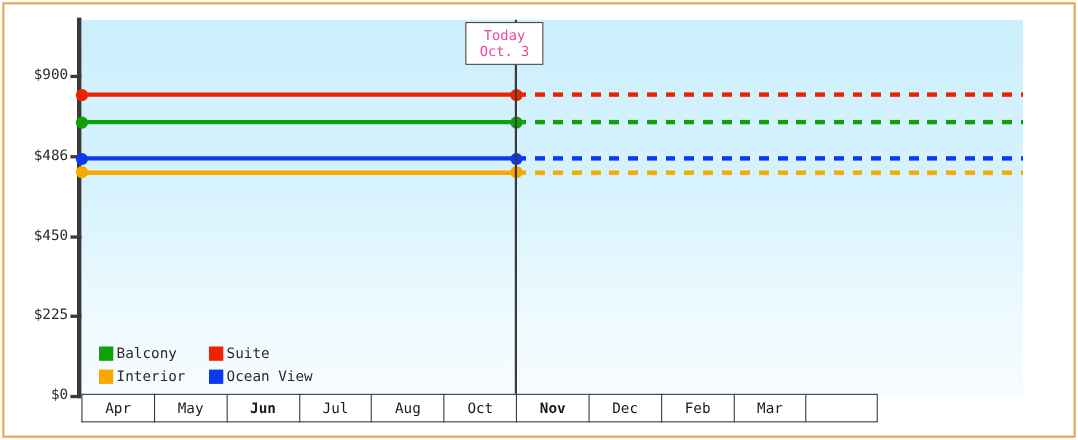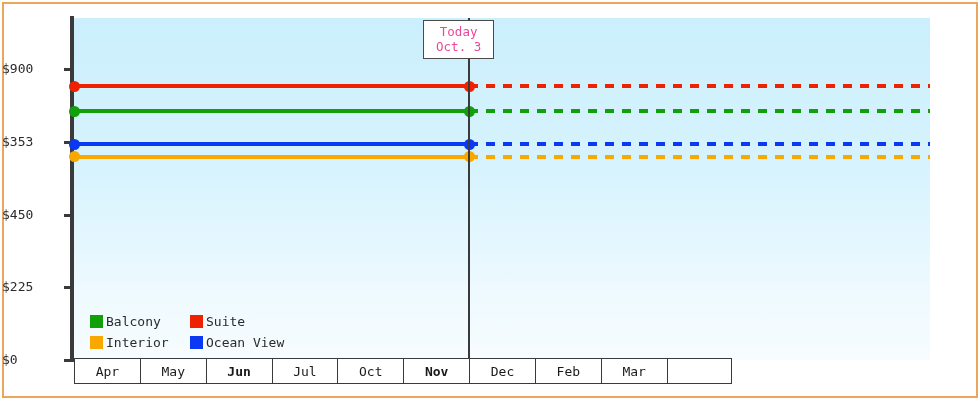--- a/index.html
+++ b/index.html
@@ -50,20 +50,21 @@
     position: absolute;
     left: 64px;
     width: 10px;
     height: 3px;
     background: #3a3a3a;
   }
   .y-label {
     position: absolute;
     right: 0;
     width: 60px;
+    text-align: right;
     font-size: 13px;
     color: #2b2b2b;
     line-height: 1;
   }
   .y-label-wrap {
     position: absolute;
     left: 0;
     width: 62px;
     height: 14px;
   }
@@ -158,21 +159,21 @@
 
   <div id="y-axis-line"></div>
 
   <div id="y-ticks">
       <div class="y-tick" style="top: 68px;"></div>
       <div class="y-label-wrap" style="top: 62px;">
         <div class="y-label">$900</div>
       </div>
       <div class="y-tick" style="top: 140.75px;"></div>
       <div class="y-label-wrap" style="top: 134.75px;">
-        <div class="y-label">$353</div>
+        <div class="y-label">$486</div>
       </div>
       <div class="y-tick" style="top: 213.5px;"></div>
       <div class="y-label-wrap" style="top: 207.5px;">
         <div class="y-label">$450</div>
       </div>
       <div class="y-tick" style="top: 286.25px;"></div>
       <div class="y-label-wrap" style="top: 280.25px;">
         <div class="y-label">$225</div>
       </div>
       <div class="y-tick" style="top: 359px;"></div>
@@ -223,20 +224,21 @@
         <span class="legend-swatch" style="background: rgb(11, 56, 242);"></span>
         <span>Ocean View</span>
       </div>
     </div>
 
   <div id="x-axis" style="width: 856px;">
       <div class="month-cell" style="width: 65.8462px;">Apr</div>
       <div class="month-cell" style="width: 65.8462px;">May</div>
       <div class="month-cell" style="width: 65.8462px; font-weight: bold;">Jun</div>
       <div class="month-cell" style="width: 65.8462px;">Jul</div>
+      <div class="month-cell" style="width: 65.8462px;">Aug</div>
       <div class="month-cell" style="width: 65.8462px;">Oct</div>
       <div class="month-cell" style="width: 65.8462px; font-weight: bold;">Nov</div>
       <div class="month-cell" style="width: 65.8462px; text-align: center;">Dec</div>
       <div class="month-cell" style="width: 65.8462px;">Feb</div>
       <div class="month-cell" style="width: 65.8462px;">Mar</div>
       <div class="month-cell" style="width: 65.8462px;"></div>
     </div>
 </div>
 
 </body></html>

